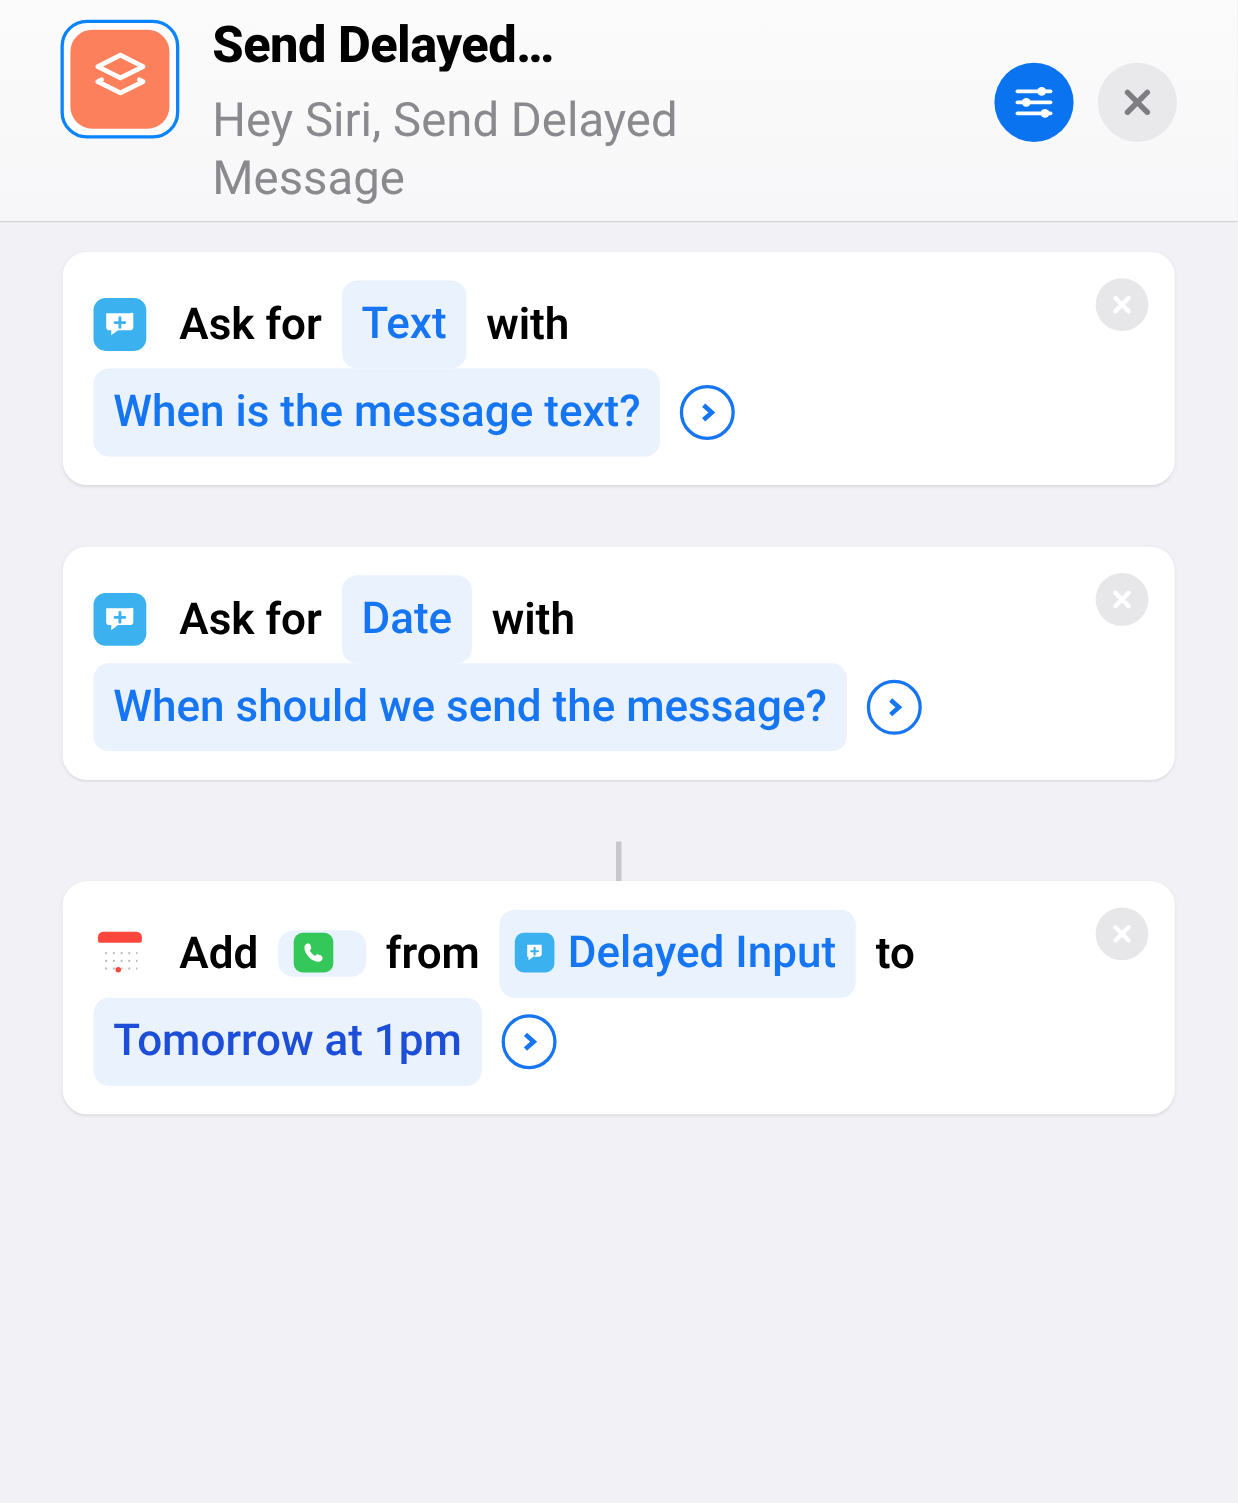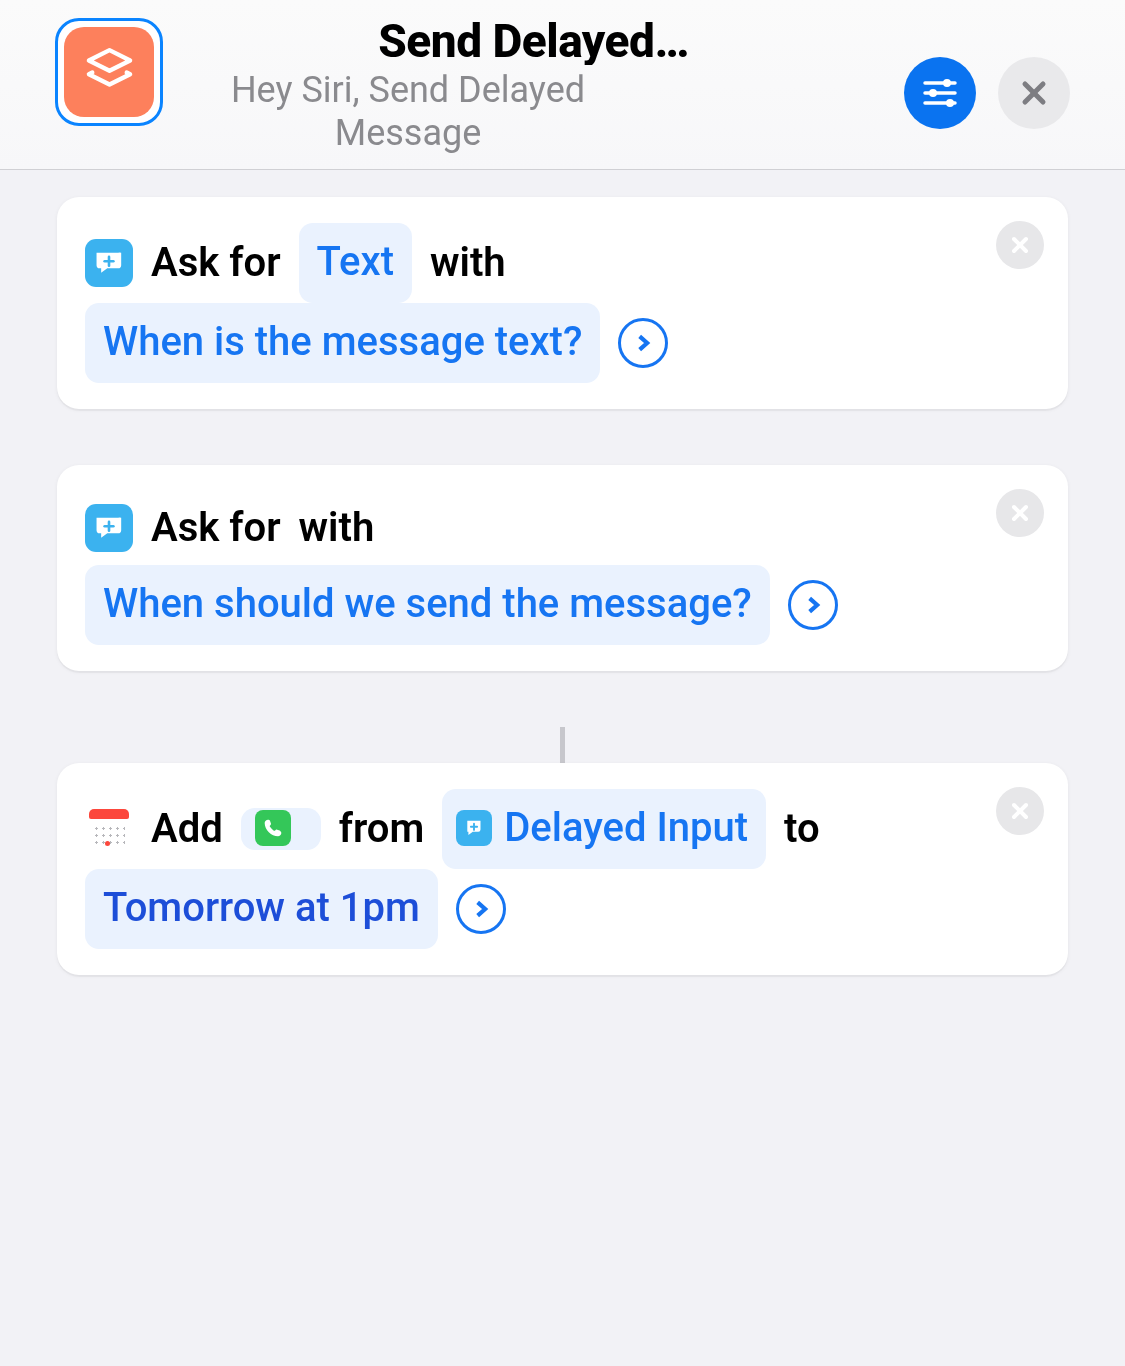--- a/index.html
+++ b/index.html
@@ -29,35 +29,35 @@
     margin-top:3px;
     flex:0 0 auto;
   }
   .app-icon-inner {
     width: 90px; height:90px;
     background:#fd805c;
     border-radius: 20px;
     display:flex; align-items:center; justify-content:center;
   }
   .app-icon-inner svg { width:55px; height:55px; }
-  .title-block { flex:1 1 auto; min-width:0;text-align:center; }
+  .title-block { flex:1 1 auto; min-width:0; }
   .title {
     font-size: 46px;
     font-weight: 800;
     letter-spacing: -0.5px;
     color:#000;
     white-space:nowrap; overflow:hidden; text-overflow:ellipsis;
     line-height:1.05;
     margin-top:2px;
   }
   .subtitle {
-    font-size: 36px;
+    font-size: 43px;
     color:#8a8a8e;
     line-height:1.2;
-    margin-top:4px;
+    margin-top:20px;
     max-width: 430px;
   }
   .hdr-buttons { display:flex; gap:22px; align-items:center; margin-top:42px; }
   .round-btn {
     width:72px; height:72px; border-radius:50%;
     display:flex; align-items:center; justify-content:center;
     cursor:pointer;
   }
   .blue-btn { background:#0a73f0; }
   .gray-btn { background:#e9e9eb; }
@@ -83,21 +83,21 @@
   .del svg { width:22px; height:22px; fill:#fff; }
 
   .flow {
     font-size: 40px;
     line-height: 1.85;
     color:#000;
     display:block;
   }
   .flow .row { display:flex; flex-wrap:wrap; align-items:center; gap:0; }
   .flow .plain { font-weight:600; margin-right:18px; }
-  .flow .plain.start { margin-left:6px; }
+  .flow .plain.start { margin-left:18px; }
   .action-icon {
     width:48px; height:48px; border-radius:11px;
     display:inline-flex; align-items:center; justify-content:center;
     vertical-align:middle; margin-right:12px;
     flex:0 0 auto;
   }
   .ai-blue { background:#3bb2ef; }
   .ai-green { background:#34c759; }
   .ai-cal {
     background:#fff;
@@ -235,20 +235,21 @@
         <span class="action-icon ai-blue">
           <svg class="msg-plus-icon" viewBox="0 0 32 32">
               <path fill="#fff" d="M4 4h24a4 4 0 0 1 4-0v16a4 4 0 0 1-4 4H14l-8 6v-6H4a4 4 0 0 1-4-4V4z" transform="scale(0.88) translate(2,1)"></path>
               <g stroke="#3bb2ef" stroke-width="3" stroke-linecap="round">
                 <line x1="16" y1="9" x2="16" y2="19"></line>
                 <line x1="11" y1="14" x2="21" y2="14"></line>
               </g>
             </svg>
         </span>
         <span class="plain start">Ask for</span>
+        <span class="pill">Date</span>
         <span class="plain">with</span>
         <span class="pill">When should we send the message?</span>
         <span class="expand">
           <svg viewBox="0 0 24 24">
               <polyline points="8,4 17,12 8,20"></polyline>
             </svg>
         </span>
       </div>
     </div>
   </div>

